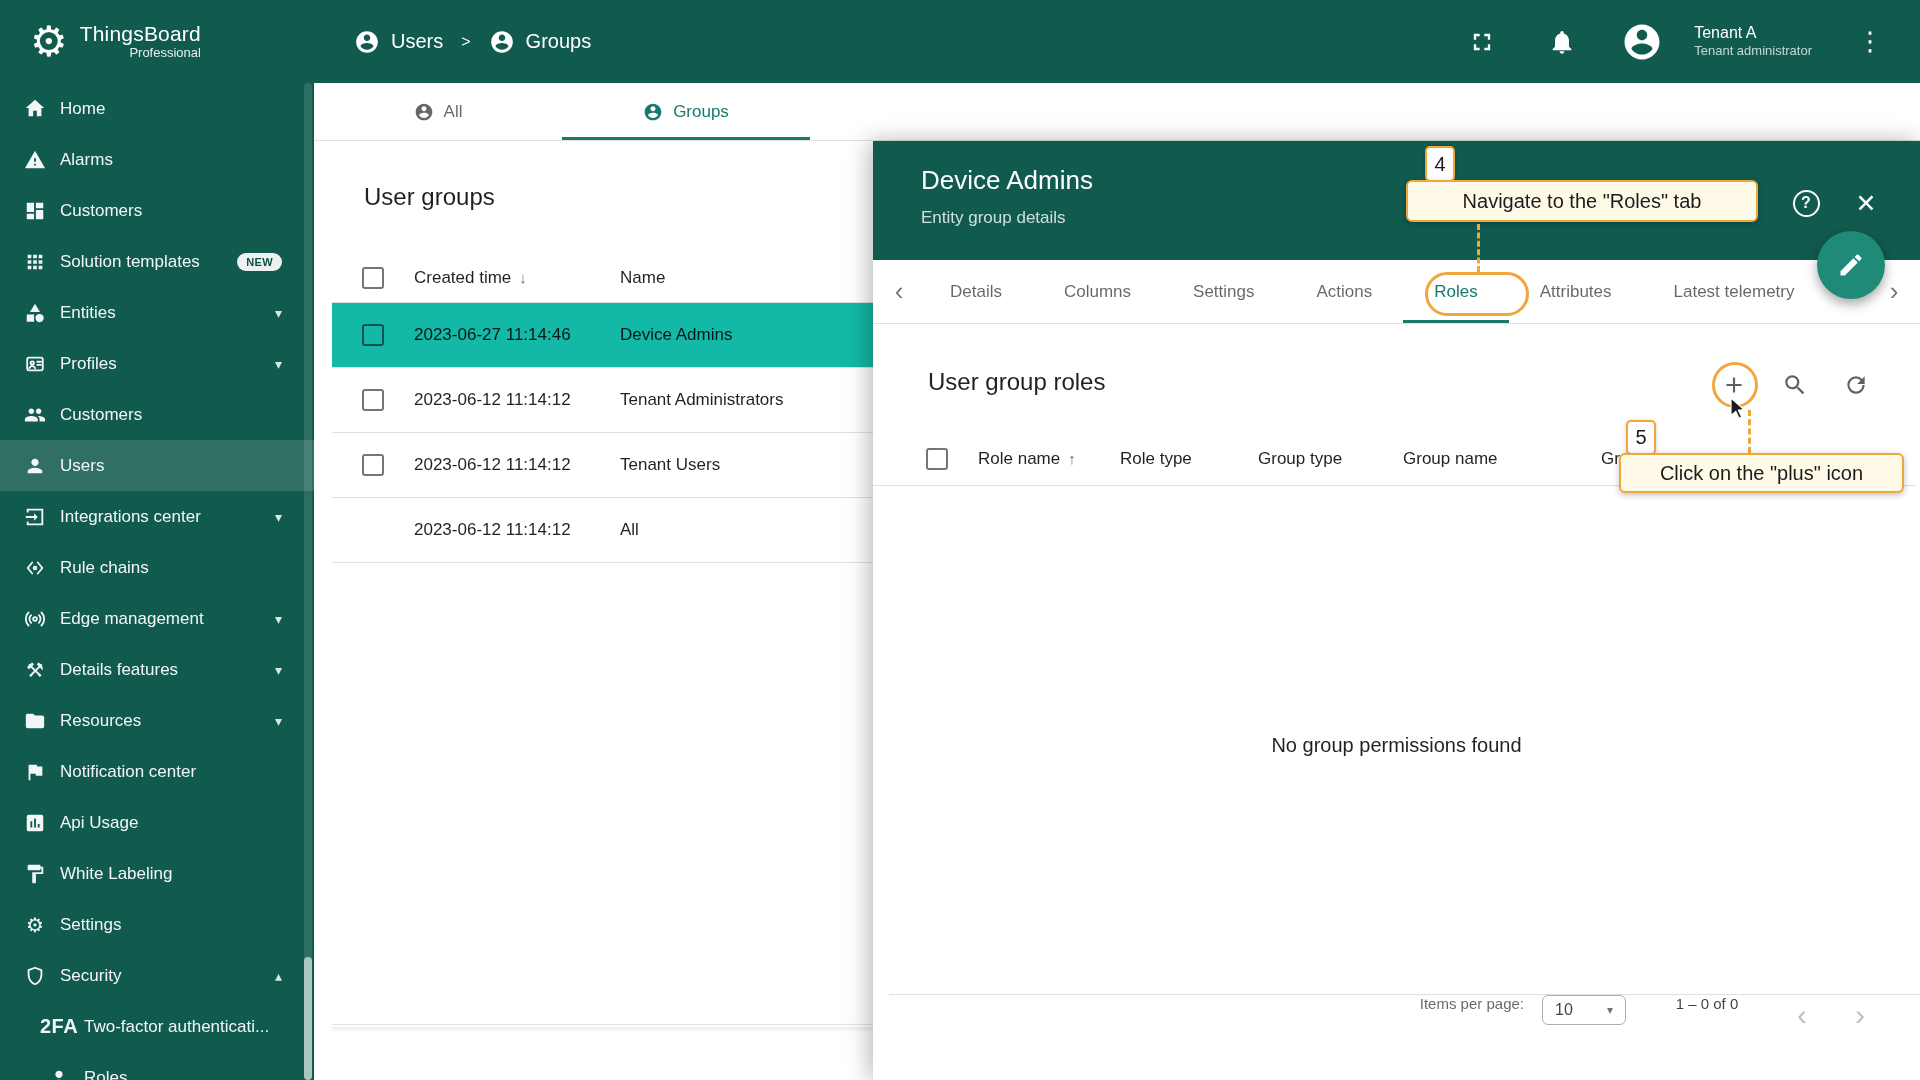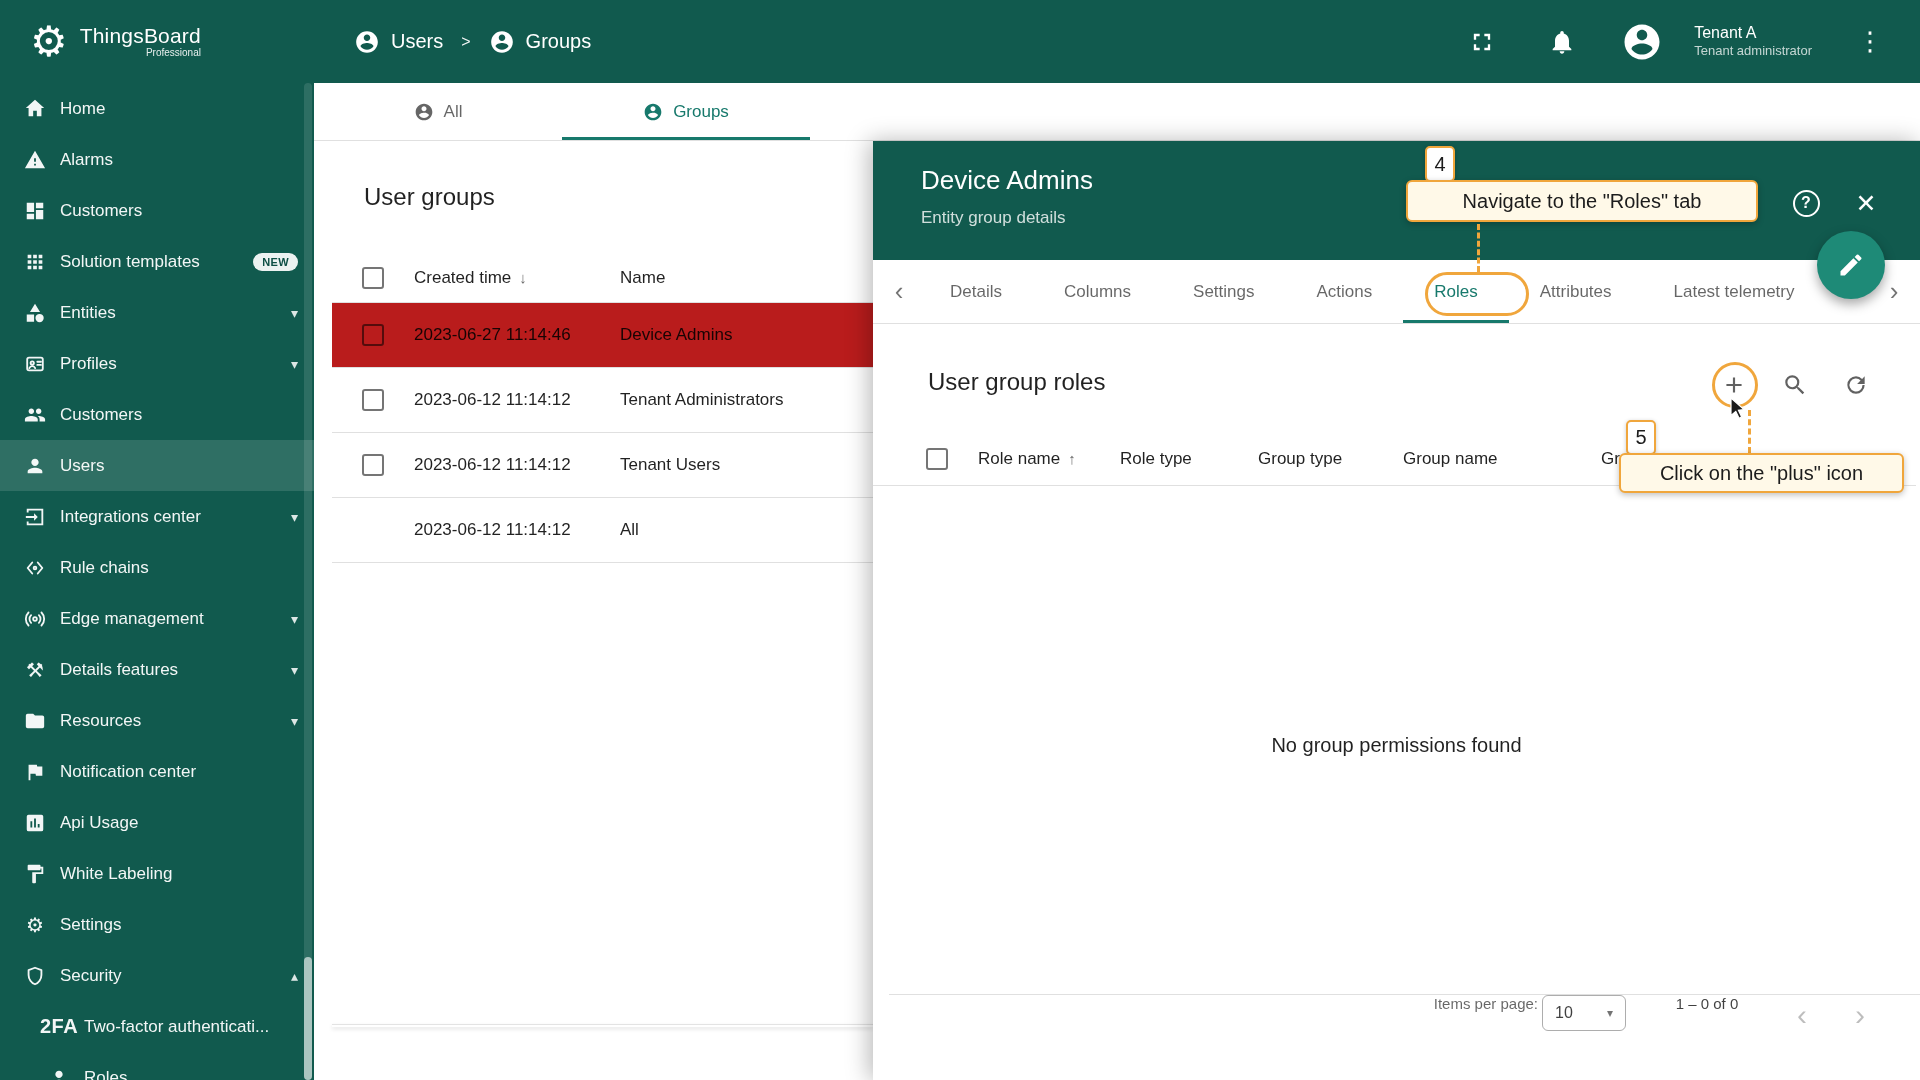--- a/index.html
+++ b/index.html
@@ -7,23 +7,23 @@
   html,body{width:1920px;height:1080px;overflow:hidden}
   body{font-family:"Liberation Sans",sans-serif;background:#fff;position:relative;color:rgba(0,0,0,.87)}
   svg{display:block}
   .st *{fill:none;stroke:currentColor;stroke-width:2;stroke-linecap:round;stroke-linejoin:round}
 
   
   .sidebar{position:absolute;left:0;top:0;width:314px;height:1080px;background:var(--teal);color:#fff;z-index:5}
   .logo{height:83px;display:flex;align-items:center;padding-left:30px;gap:12px;cursor:pointer}
   .logo-gear{font-size:42px;line-height:1}
   .brand{font-size:21px;font-weight:500;letter-spacing:.2px;line-height:1.05}
-  .brand-sub{font-size:10px;opacity:.9;text-align:right}
+  .brand-sub{font-size:13px;opacity:.9;text-align:right}
   .menu{position:absolute;top:83px;left:0;right:0}
-  .mi{height:51px;display:flex;align-items:center;padding:0 16px 0 22px;gap:12px;font-size:17px;cursor:pointer;color:rgba(255,255,255,.95)}
+  .mi{height:51px;display:flex;align-items:center;padding:0 32px 0 22px;gap:12px;font-size:17px;cursor:pointer;color:rgba(255,255,255,.95)}
   .mi .ic{width:26px;height:26px;display:flex;align-items:center;justify-content:center;font-size:20px;flex:none}
   .mi .ic svg{width:22px;height:22px;fill:currentColor}
   .mi.active{background:rgba(255,255,255,.13)}
   .mi .grow{flex:1}
   .chev{font-size:14px;opacity:.9}
   .badge-new{background:rgba(255,255,255,.92);color:#0e4f45;font-size:11px;font-weight:700;padding:3px 9px;border-radius:9px;letter-spacing:.4px}
   .mi.sub{padding-left:46px}
   .ic-2fa{font-size:12px;font-weight:700;letter-spacing:.5px}
   .sb-track{position:absolute;right:2px;top:83px;bottom:0;width:8px;background:rgba(255,255,255,.12);border-radius:4px}
   .sb-thumb{position:absolute;right:2px;top:957px;width:8px;height:123px;background:rgba(255,255,255,.6);border-radius:4px}
@@ -47,21 +47,21 @@
   .content{position:absolute;left:314px;top:83px;right:0;bottom:0;background:#fff}
   .tabbar{height:58px;border-bottom:1px solid var(--div);display:flex}
   .tab{width:248px;display:flex;align-items:center;justify-content:center;gap:10px;font-size:17px;font-weight:500;color:rgba(0,0,0,.6);cursor:pointer;position:relative}
   .tab .tab-ic svg{width:20px;height:20px;fill:currentColor}
   .tab.active{color:var(--accent)}
   .tab.active::after{content:"";position:absolute;left:0;right:0;bottom:0;height:3px;background:var(--accent)}
   .ug-title{position:absolute;left:50px;top:100px;font-size:24px;font-weight:500}
   .mtable{position:absolute;left:18px;top:170px;width:541px}
   .mrow{height:65px;display:flex;align-items:center;position:relative;border-bottom:1px solid var(--div);font-size:17px}
   .mrow.head{height:50px;font-weight:500}
-  .mrow.selected{background:#b91c1c}
+  .mrow.selected{background:#14b8a6}
   .mcb{position:absolute;left:30px;width:22px;height:22px;border:2px solid rgba(0,0,0,.54);border-radius:3px;cursor:pointer}
   .mcol-created{position:absolute;left:82px;display:flex;align-items:center;gap:8px}
   .mcol-name{position:absolute;left:288px}
   .sort{font-size:15px;color:rgba(0,0,0,.6)}
   .card-edge{position:absolute;left:18px;top:941px;width:541px;height:3px;border-top:1px solid #e3e3e3;box-shadow:0 2px 4px rgba(0,0,0,.12)}
 
   
   .drawer{position:absolute;left:873px;top:141px;right:0;bottom:0;background:#fff;z-index:10;box-shadow:-4px 0 22px rgba(0,0,0,.28);display:flex;flex-direction:column}
   .dhead{height:119px;background:var(--teal);color:#fff;position:relative;flex:none;padding:24px 0 0 48px}
   .dtitle{font-size:26px;font-weight:500}
@@ -84,21 +84,21 @@
   .tool-btn{width:44px;height:44px;background:none;border:none;display:flex;align-items:center;justify-content:center;cursor:pointer;color:rgba(0,0,0,.62)}
   .tool-btn svg{width:26px;height:26px;fill:currentColor}
   .dthead{position:absolute;left:0;right:4px;top:108px;height:54px;border-bottom:1px solid var(--div);font-size:17px;font-weight:500}
   .dthead>*{position:absolute;top:50%;transform:translateY(-50%)}
   .dcb{left:53px;width:22px;height:22px;border:2px solid rgba(0,0,0,.54);border-radius:3px;cursor:pointer}
   .dc1{left:105px;display:flex;align-items:center;gap:8px}
   .dc2{left:247px}.dc3{left:385px}.dc4{left:530px}.dc5{left:728px}
   .empty{position:absolute;left:0;right:0;top:410px;text-align:center;font-size:20px}
   .dfoot{position:absolute;left:16px;right:0;bottom:0;height:86px;border-top:1px solid var(--div);display:flex;align-items:flex-start;justify-content:flex-end;padding-right:40px;font-size:15px;color:rgba(0,0,0,.75)}
   .ipp-label{color:rgba(0,0,0,.6)}
-  .psel{margin-left:4px;width:84px;height:36px;border:1px solid rgba(0,0,0,.32);border-radius:6px;display:flex;align-items:center;justify-content:space-between;padding:0 12px;cursor:pointer;font-size:16px}
+  .psel{margin-left:18px;width:84px;height:30px;border:1px solid rgba(0,0,0,.32);border-radius:6px;display:flex;align-items:center;justify-content:space-between;padding:0 12px;cursor:pointer;font-size:16px}
   .psel .caret{color:rgba(0,0,0,.55);font-size:12px}
   .prange{margin-left:36px;width:90px;text-align:center}
   .pbtn{border:none;background:none;width:40px;height:40px;font-size:30px;color:rgba(0,0,0,.26);display:flex;align-items:center;justify-content:center}
   .pbtn.prev{margin-left:30px}
   .pbtn.next{margin-left:18px}
 
   
   .ann{position:absolute;z-index:30;pointer-events:none}
   .roles-outline{left:1425px;top:272px;width:104px;height:44px;border:3px solid var(--orange);border-radius:22px}
   .tip{background:var(--cream);border:2px solid var(--orange);border-radius:6px;display:flex;align-items:center;justify-content:center;font-size:20px;color:#1c1c1c;box-shadow:0 2px 6px rgba(0,0,0,.25)}

